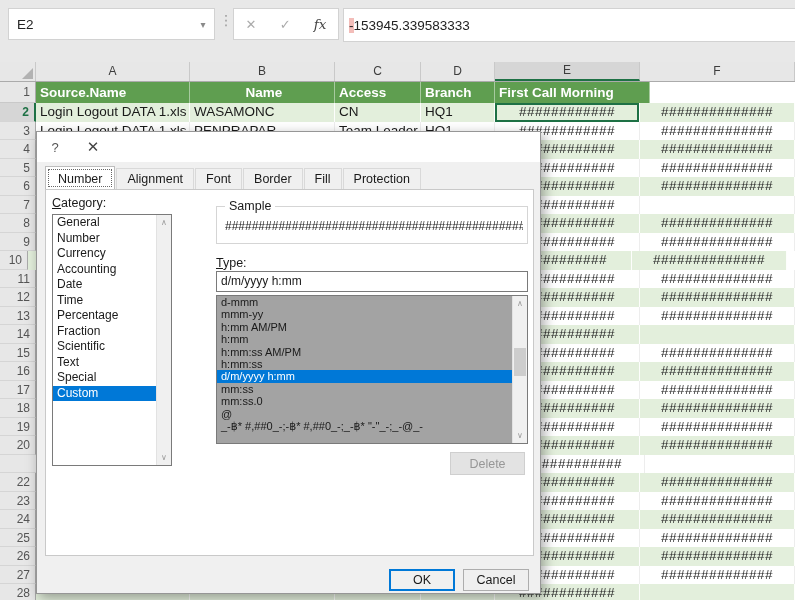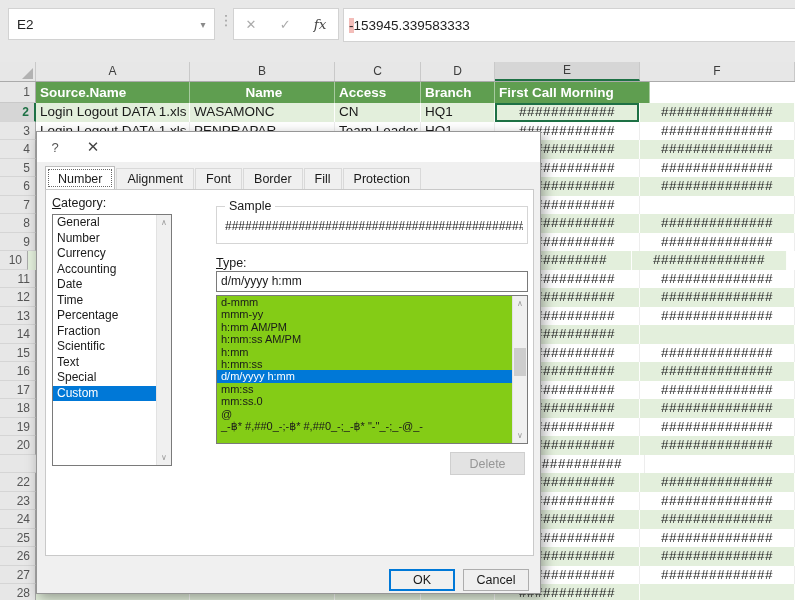--- a/index.html
+++ b/index.html
@@ -84,21 +84,21 @@
 
   .sample-group{position:absolute;left:170px;top:16px;width:312px;height:38px;
                 border:1px solid #D5D5D5;box-sizing:border-box;}
   .sample-legend{position:absolute;left:8px;top:-8px;background:#fff;padding:0 4px;font-size:12.5px;}
   .sample-value{position:absolute;left:8px;right:4px;top:12px;font-size:12px;white-space:nowrap;
                 overflow:hidden;color:#1a1a1a;}
   .type-label{position:absolute;left:170px;top:66px;font-size:12.5px;}
   .type-input{position:absolute;left:170px;top:81px;width:312px;height:21px;background:#fff;
               border:1px solid #7A7A7A;box-sizing:border-box;font-size:12px;line-height:19px;
               padding-left:4px;}
-  .type-list{position:absolute;left:170px;top:105px;width:312px;height:149px;background:#84cc16;
+  .type-list{position:absolute;left:170px;top:105px;width:312px;height:149px;background:#a3a3a3;
              border:1px solid #7A7A7A;box-sizing:border-box;overflow:hidden;}
   .type-item{height:12.4px;line-height:12.4px;font-size:11px;padding-left:4px;white-space:nowrap;}
   .type-item.sel{background:#0078D7;color:#fff;}
   .btn{font-family:"Liberation Sans",sans-serif;font-size:12.5px;color:#1a1a1a;}
   .btn.delete{position:absolute;left:404px;top:262px;width:75px;height:23px;background:#E3E3E3;
               border:1px solid #CFCFCF;color:#979797;}
   .instruction{position:absolute;left:6px;top:300px;width:470px;font-size:12.5px;color:#1a1a1a;}
   .btn.ok{position:absolute;left:352px;top:437px;width:66px;height:22px;background:#F0F0F0;
           border:2px solid #0078D7;}
   .btn.cancel{position:absolute;left:426px;top:437px;width:66px;height:22px;background:#EFEFEF;
@@ -429,22 +429,22 @@
       <div class="sample-group">
         <span class="sample-legend">Sample</span>
         <div class="sample-value">##############################################...</div>
       </div>
       <div class="type-label accel"><u>T</u>ype:</div>
       <div class="type-input">d/m/yyyy h:mm</div>
       <div class="type-list" id="typelist">
           <div class="type-item">d-mmm</div>
           <div class="type-item">mmm-yy</div>
           <div class="type-item">h:mm AM/PM</div>
+          <div class="type-item">h:mm</div>
           <div class="type-item">h:mm:ss AM/PM</div>
-          <div class="type-item">h:mm</div>
           <div class="type-item">h:mm:ss</div>
           <div class="type-item sel">d/m/yyyy h:mm</div>
           <div class="type-item">mm:ss</div>
           <div class="type-item">mm:ss.0</div>
           <div class="type-item">@</div>
           <div class="type-item">_-฿* #,##0_-;-฿* #,##0_-;_-฿* "-"_-;_-@_-</div>
           <div class="vscroll">
             <div class="sb-btn">∧</div>
             <div class="sb-thumb" style="top: 52px; height: 28px;"></div>
             <div class="sb-btn dn">∨</div>

